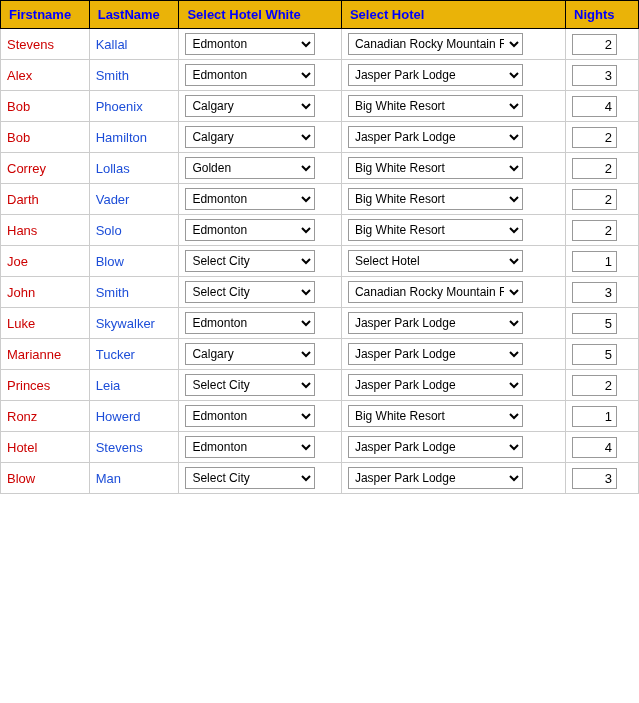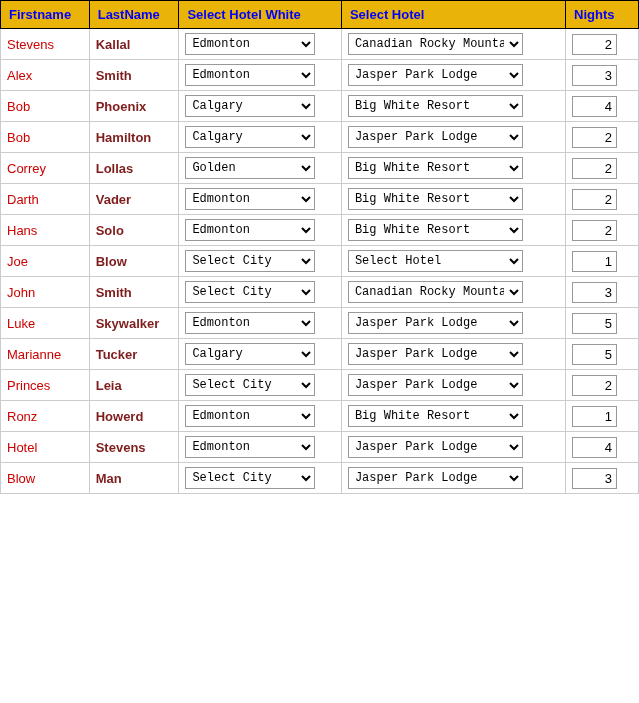--- a/index.html
+++ b/index.html
@@ -22,28 +22,27 @@
       color: #00f;
     }
     td {
       border: 1px solid #ccc;
       padding: 4px 6px;
       vertical-align: middle;
     }
     tr:nth-child(even) td { background: #fff; }
     tr:nth-child(odd) td { background: #fff; }
     .firstname-cell { color: #c00; font-weight: normal; }
-    .lastname-cell { color: #7f1d1d; font-weight: bold; }
+    .lastname-cell { color: #1d4ed8; font-weight: normal; }
     select {
       width: 130px;
       font-size: 12px;
       padding: 2px 2px;
       border: 1px solid #999;
       background: #fff;
-      font-family: Liberation Mono, monospace;
     }
     select.hotel-select {
       width: 175px;
     }
     input.nights {
       width: 45px;
       text-align: right;
       font-size: 13px;
       border: 1px solid #999;
       padding: 2px 4px;

